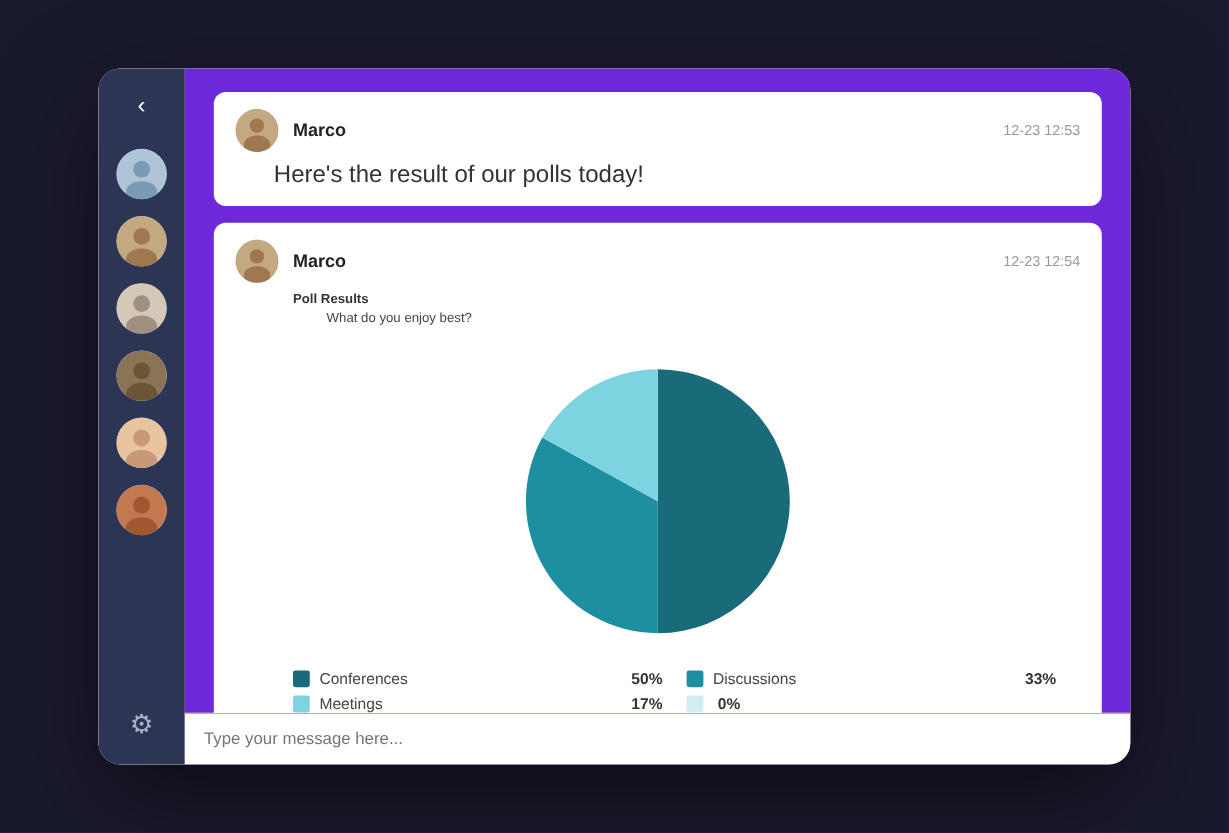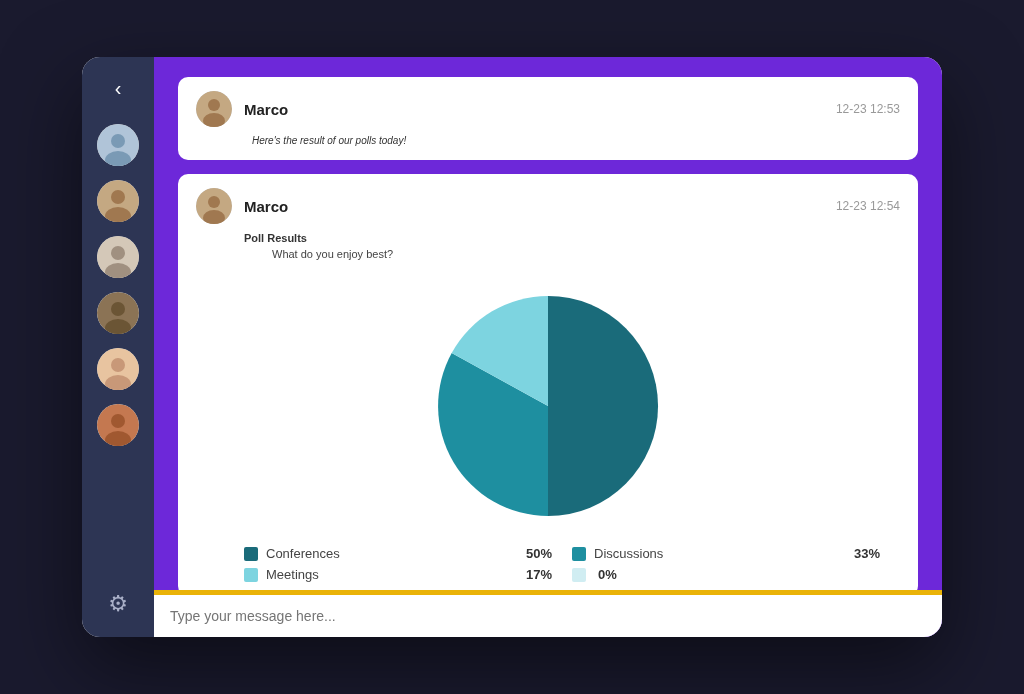--- a/index.html
+++ b/index.html
@@ -96,24 +96,23 @@
       font-size: 15px;
       font-weight: 600;
       color: #222;
     }
     .msg-time {
       margin-left: auto;
       font-size: 12px;
       color: #999;
     }
     .msg-text {
-      font-size: 10px;
+      font-size: 20px;
       color: #333;
-      margin-left: 56px;
-      font-style: italic;
+      margin-left: 32px;
     }
     .poll-title {
       font-size: 11px;
       font-weight: 600;
       color: #333;
       margin-left: 48px;
       margin-bottom: 4px;
     }
     .poll-question {
       font-size: 11px;
@@ -147,21 +146,21 @@
       height: 14px;
       border-radius: 2px;
       flex-shrink: 0;
     }
     .legend-label { flex: 1; }
     .legend-pct { font-weight: 600; color: #333; margin-left: 4px; }
     
     .input-bar {
       padding: 12px 16px;
       background: #fff;
-      border-top: 5px solid #eab308;
+      border-top: 1px solid #eab308;
     }
     .input-bar input {
       width: 100%;
       border: none;
       outline: none;
       font-size: 14px;
       color: #aaa;
       background: transparent;
     }
   </style>

